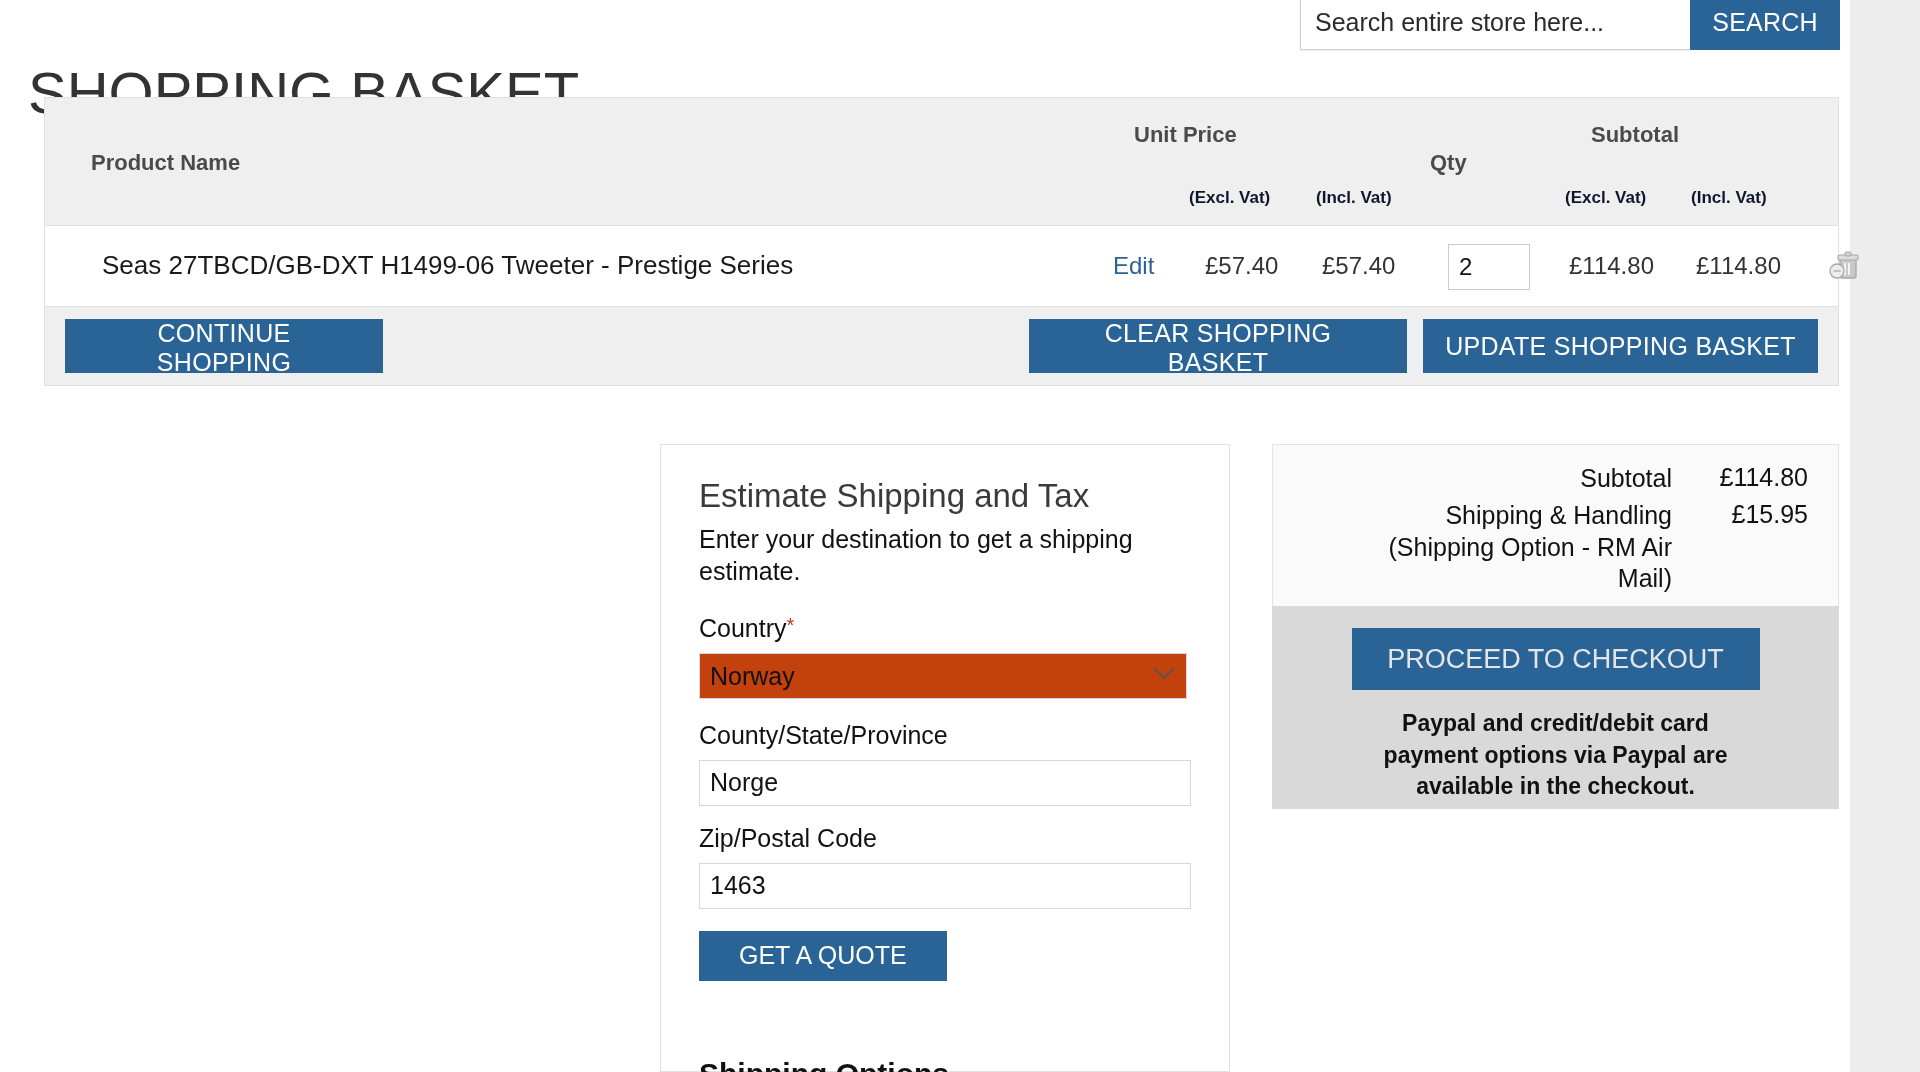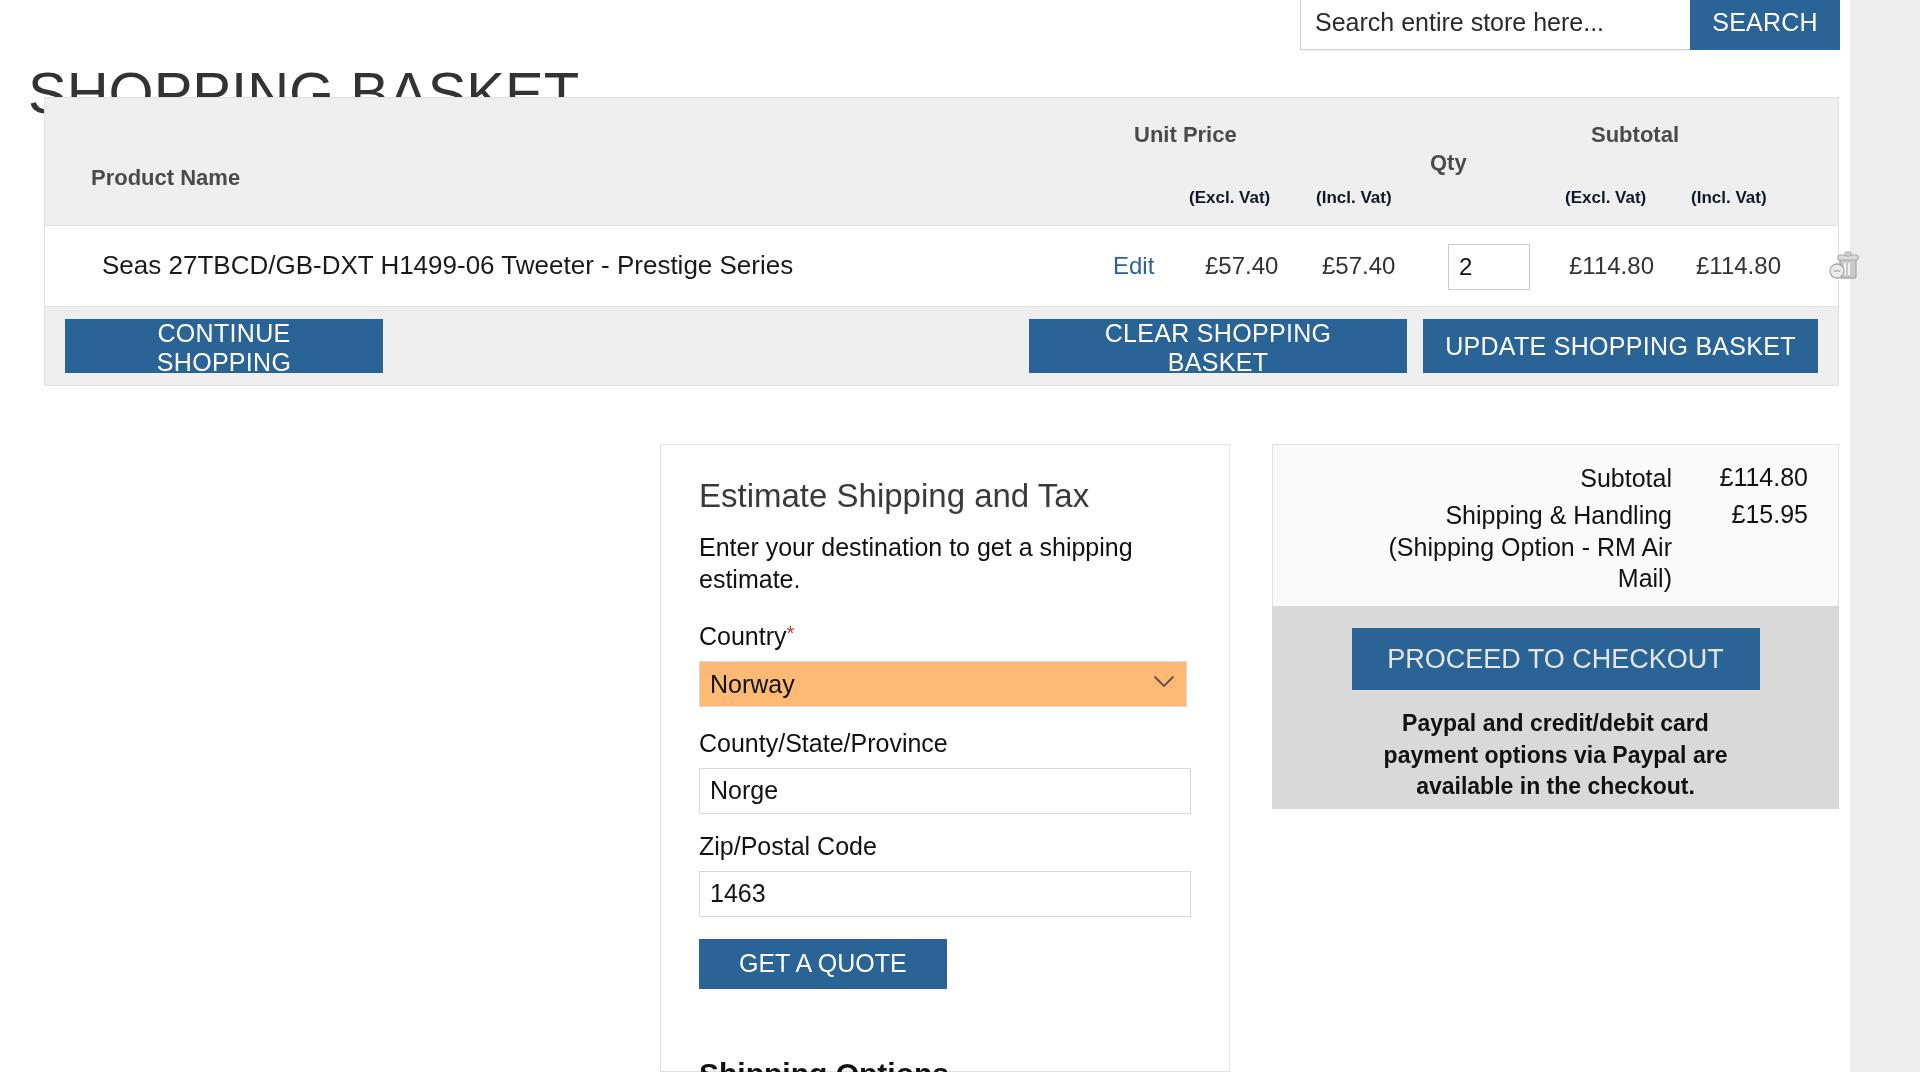--- a/index.html
+++ b/index.html
@@ -85,21 +85,21 @@
     height: 128px;
     border-bottom: 1px solid #e0e0e0;
   }
   .th {
     position: absolute;
     font-size: 22px;
     font-weight: bold;
     color: #4a4a4a;
     white-space: nowrap;
   }
-  .th-product { left: 46px; top: 52px; margin-top: 15px; }
+  .th-product { left: 46px; top: 52px; }
   .th-unitprice { left: 1089px; top: 24px; }
   .th-qty { left: 1385px; top: 52px; }
   .th-subtotal { left: 1546px; top: 24px; }
   .th-sub {
     position: absolute;
     font-size: 17px;
     font-weight: bold;
     color: #0f172a;
     white-space: nowrap;
   }
@@ -185,35 +185,35 @@
   .est-title {
     font-size: 33px;
     color: #3a3a3a;
     font-weight: 400;
     margin: 0 0 4px 0;
   }
   .est-desc {
     font-size: 25px;
     color: #111111;
     line-height: 1.29;
-    margin: 16px 0 26px 0;
+    margin: 8px 0 26px 0;
     max-width: 470px;
   }
   .field-label {
     font-size: 25px;
     color: #111111;
     margin-bottom: 10px;
     white-space: nowrap;
   }
   .req-star { color: #c0341d; font-size: 20px; vertical-align: top; }
   .select-wrap { position: relative; margin-bottom: 22px; }
   .sel {
     width: 488px; height: 46px;
     border: 1px solid #d8d8d8;
-    background: #fdba74;
+    background: #c2410c;
     font-family: "Liberation Sans", sans-serif;
     font-size: 25px;
     color: #111111;
     padding: 0 40px 0 10px;
     outline: none;
     appearance: none;
     -webkit-appearance: none;
     cursor: pointer;
   }
   .chev {

